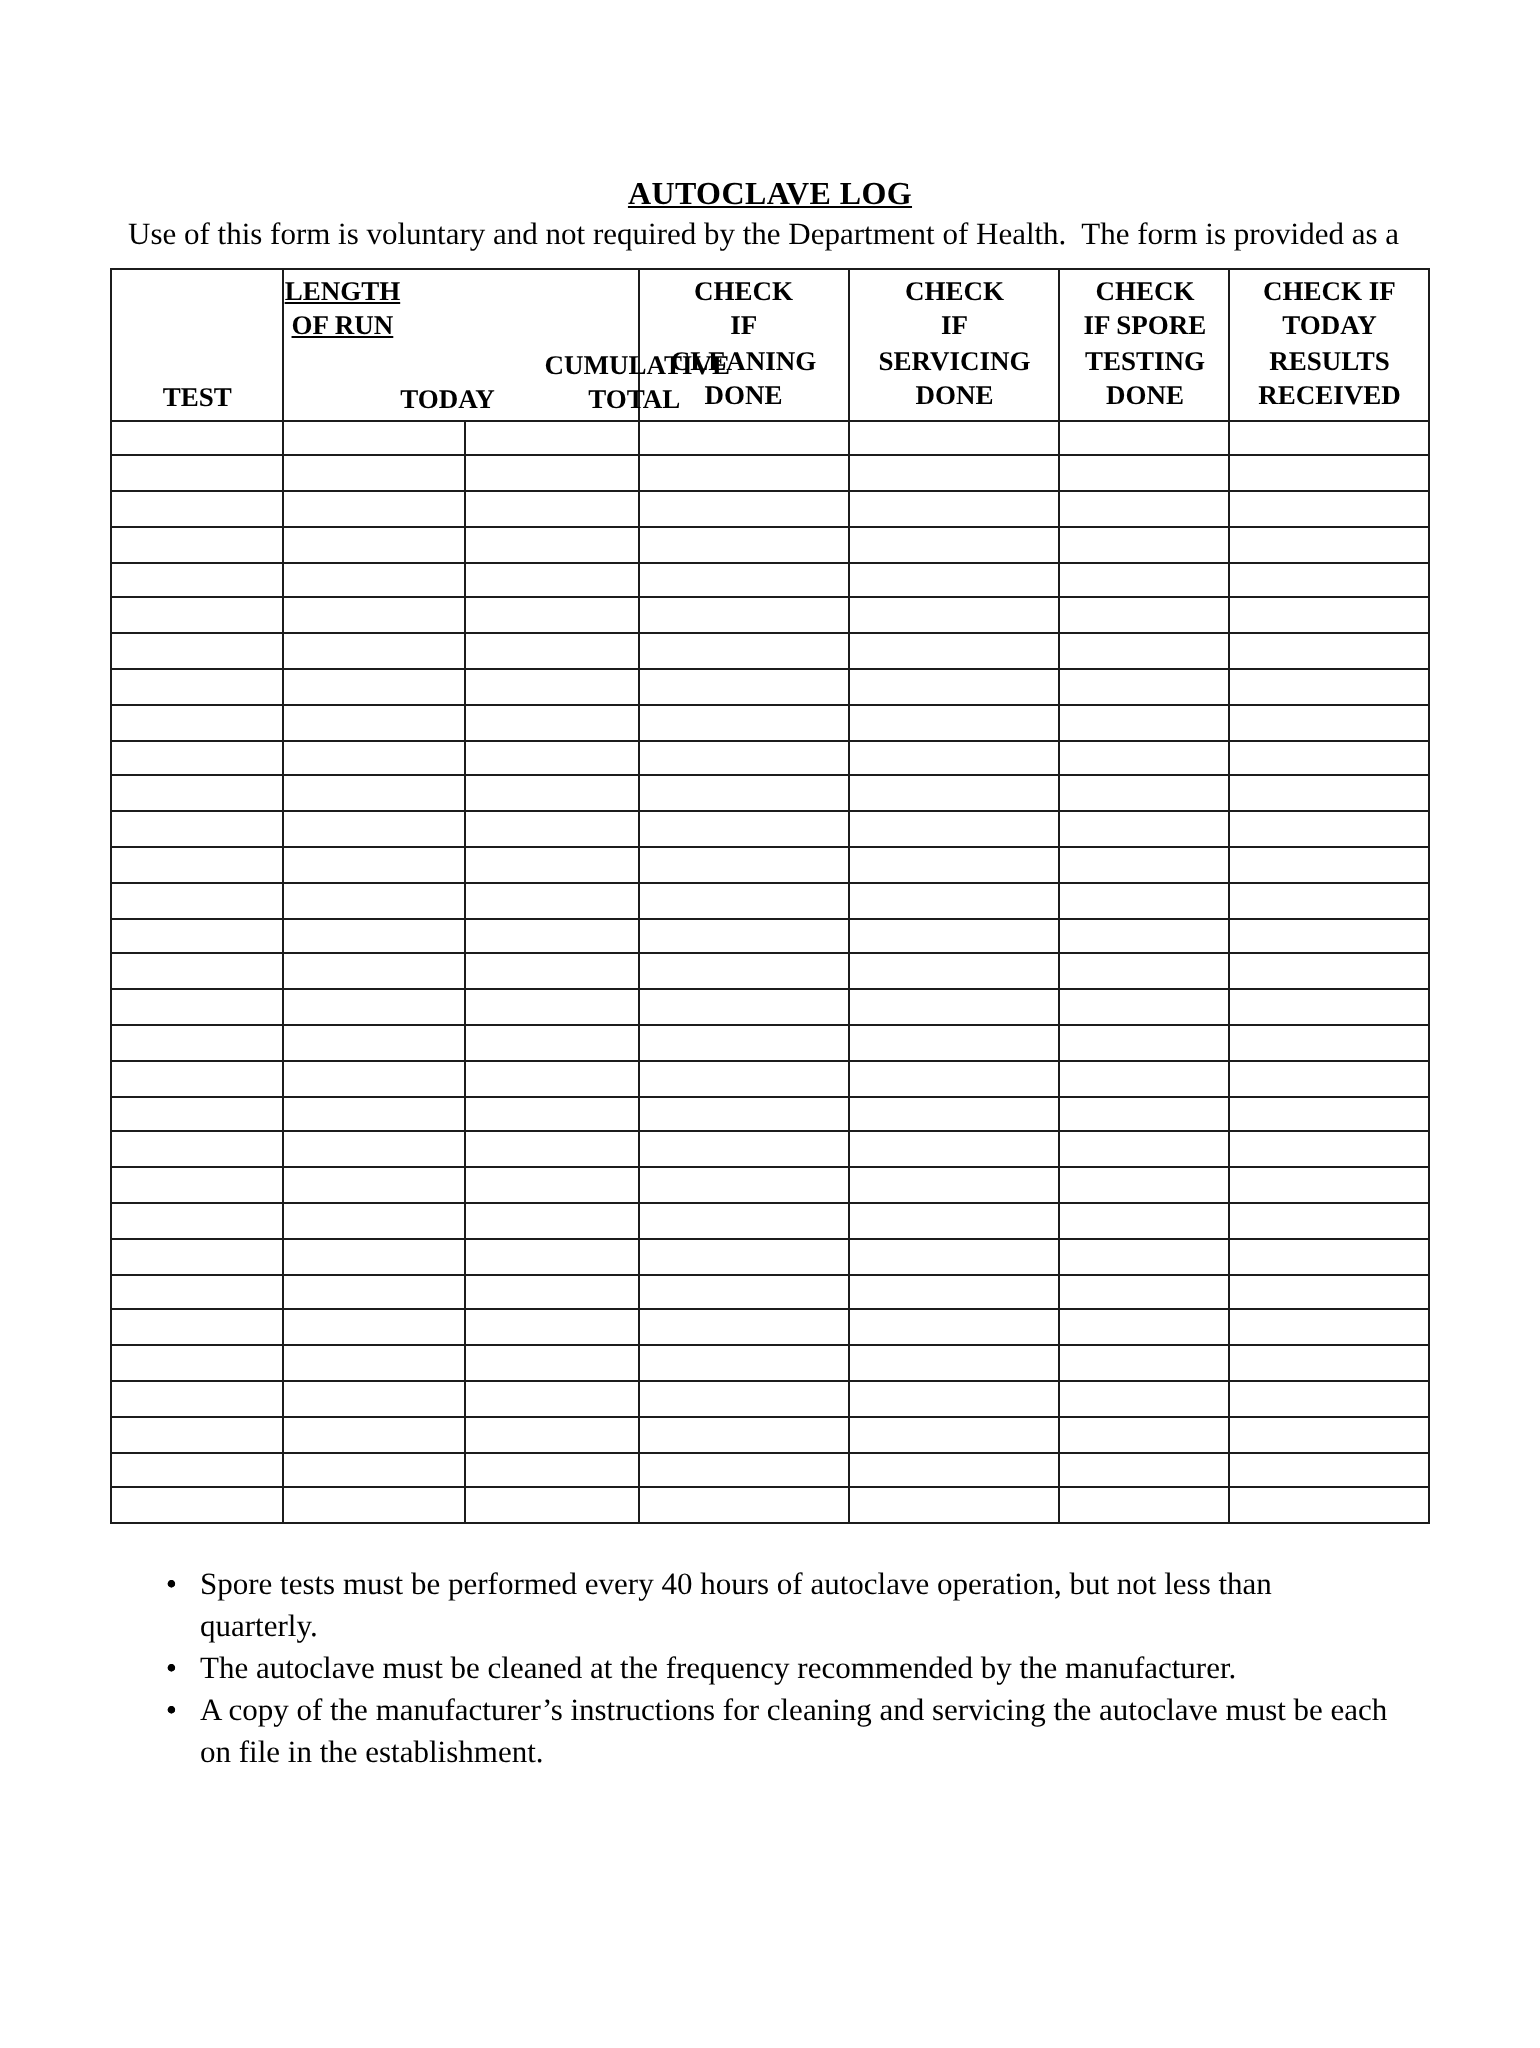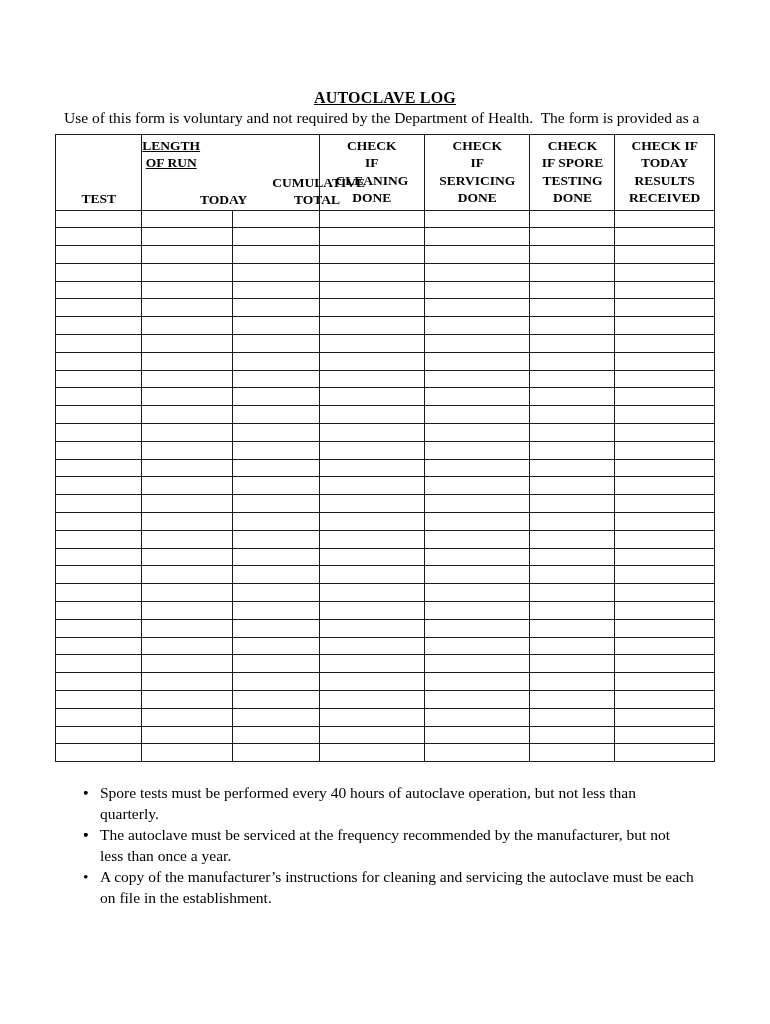--- a/index.html
+++ b/index.html
@@ -441,18 +441,18 @@
           <td></td>
           <td></td>
         </tr>
       </tbody>
   </table>
 
   <ul class="notes">
     <li><span class="bullet-glyph">•</span></li>
     <li><span class="bullet-glyph">•</span><span>Spore tests must be performed every 40 hours of autoclave operation, but not less than quarterly.</span></li>
     <li><span class="bullet-glyph">•</span></li>
+    <li><span class="bullet-glyph">•</span><span>The autoclave must be cleaned at the frequency recommended by the manufacturer.</span></li>
     <li><span class="bullet-glyph">•</span></li>
-    <li><span class="bullet-glyph">•</span><span>The autoclave must be serviced at the frequency recommended by the manufacturer, but not less than once a year.</span></li>
     <li><span class="bullet-glyph">•</span><span>A copy of the manufacturer’s instructions for cleaning and servicing the autoclave must be each on file in the establishment.</span></li>
   </ul>
 
 </div>
 
 </body></html>

